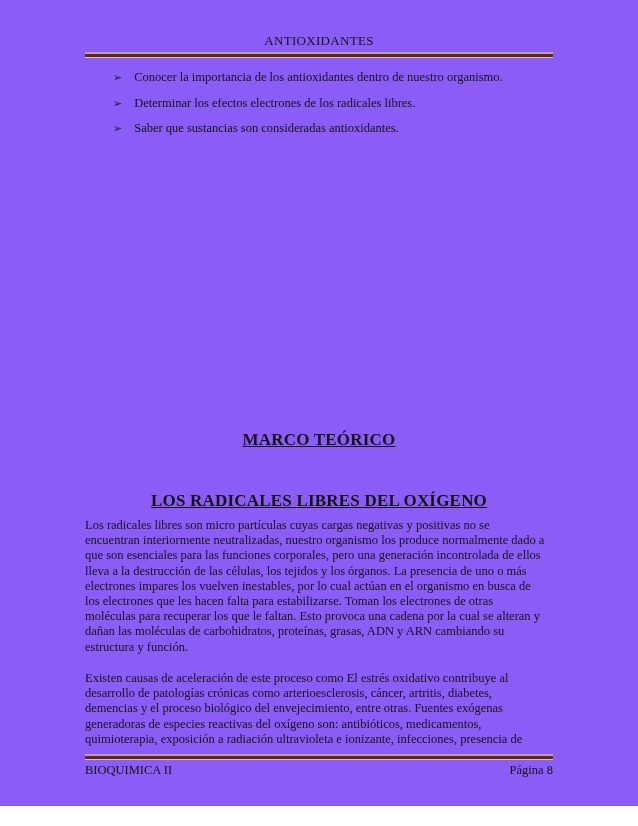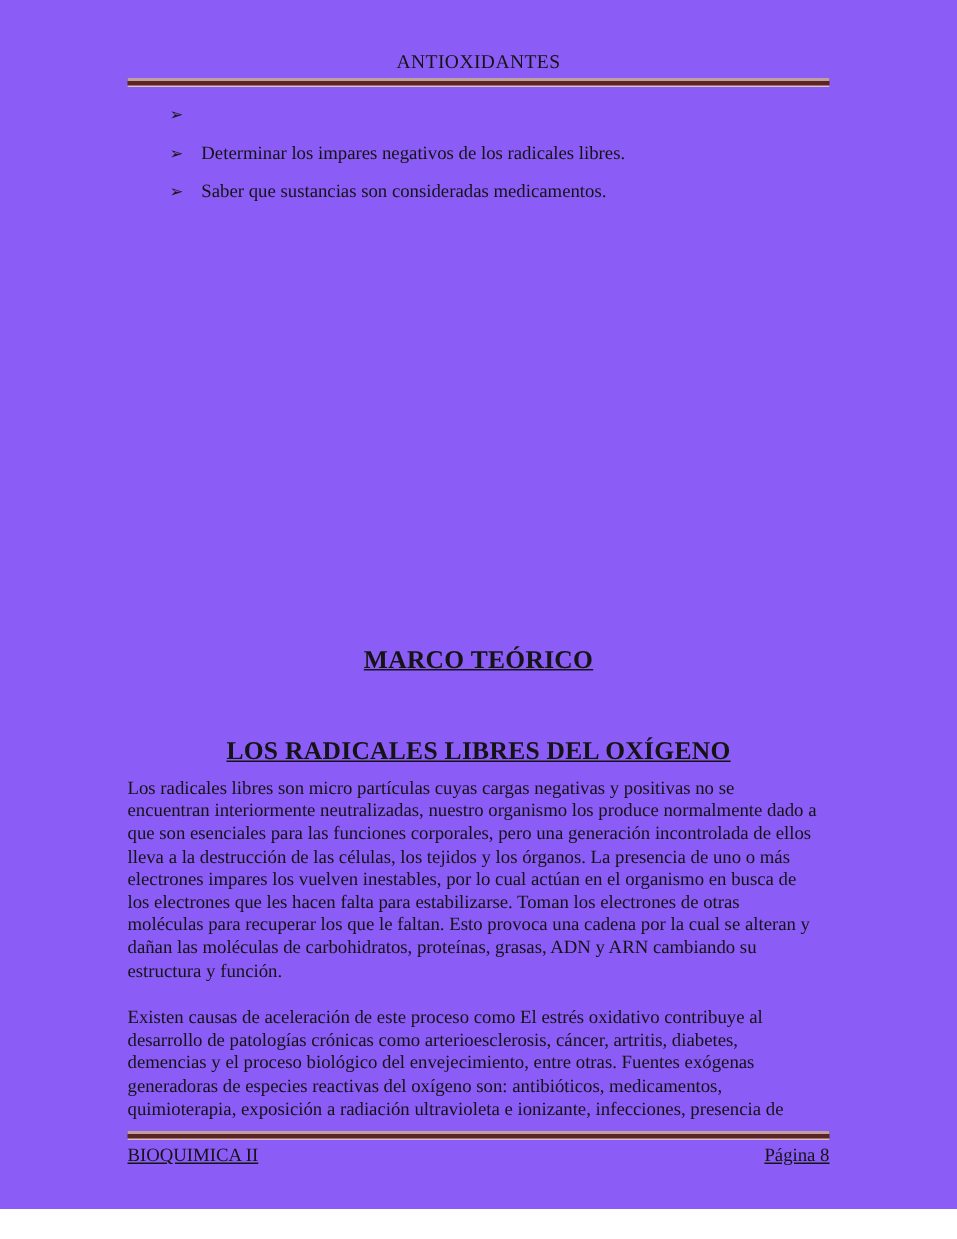--- a/index.html
+++ b/index.html
@@ -84,42 +84,42 @@
   .para-2 { top: 671px; }
   
   .footer-row {
     position: absolute;
     top: 763px;
     left: 85px;
     width: 468px;
     display: flex;
     justify-content: space-between;
     font-size: 12.5px;
-    text-decoration: underline;
   }
 </style>
 </head>
 <body>
 
 <div class="page">
 
   <div class="doc-title">ANTIOXIDANTES</div>
   <div class="rule head-rule"></div>
 
   <div class="objectives">
     <div class="objective-item">
       <span class="bullet-arrow">➢</span>
+      <span>Conocer la importancia de los antioxidantes dentro de nuestro organismo.</span>
     </div>
     <div class="objective-item">
       <span class="bullet-arrow">➢</span>
-      <span>Determinar los impares negativos de los radicales libres.</span>
+      <span>Determinar los efectos electrones de los radicales libres.</span>
     </div>
     <div class="objective-item">
       <span class="bullet-arrow">➢</span>
-      <span>Saber que sustancias son consideradas medicamentos.</span>
+      <span>Saber que sustancias son consideradas antioxidantes.</span>
     </div>
   </div>
 
   <div class="section-heading heading-marco">MARCO TEÓRICO</div>
   <div class="section-heading heading-radicales">LOS RADICALES LIBRES DEL OXÍGENO</div>
 
   <div class="body-paragraph para-2">Existen causas de aceleración de este proceso como El estrés oxidativo contribuye al
 desarrollo de patologías crónicas como arterioesclerosis, cáncer, artritis, diabetes,
 demencias y el proceso biológico del envejecimiento, entre otras. Fuentes exógenas
 generadoras de especies reactivas del oxígeno son: antibióticos, medicamentos,

